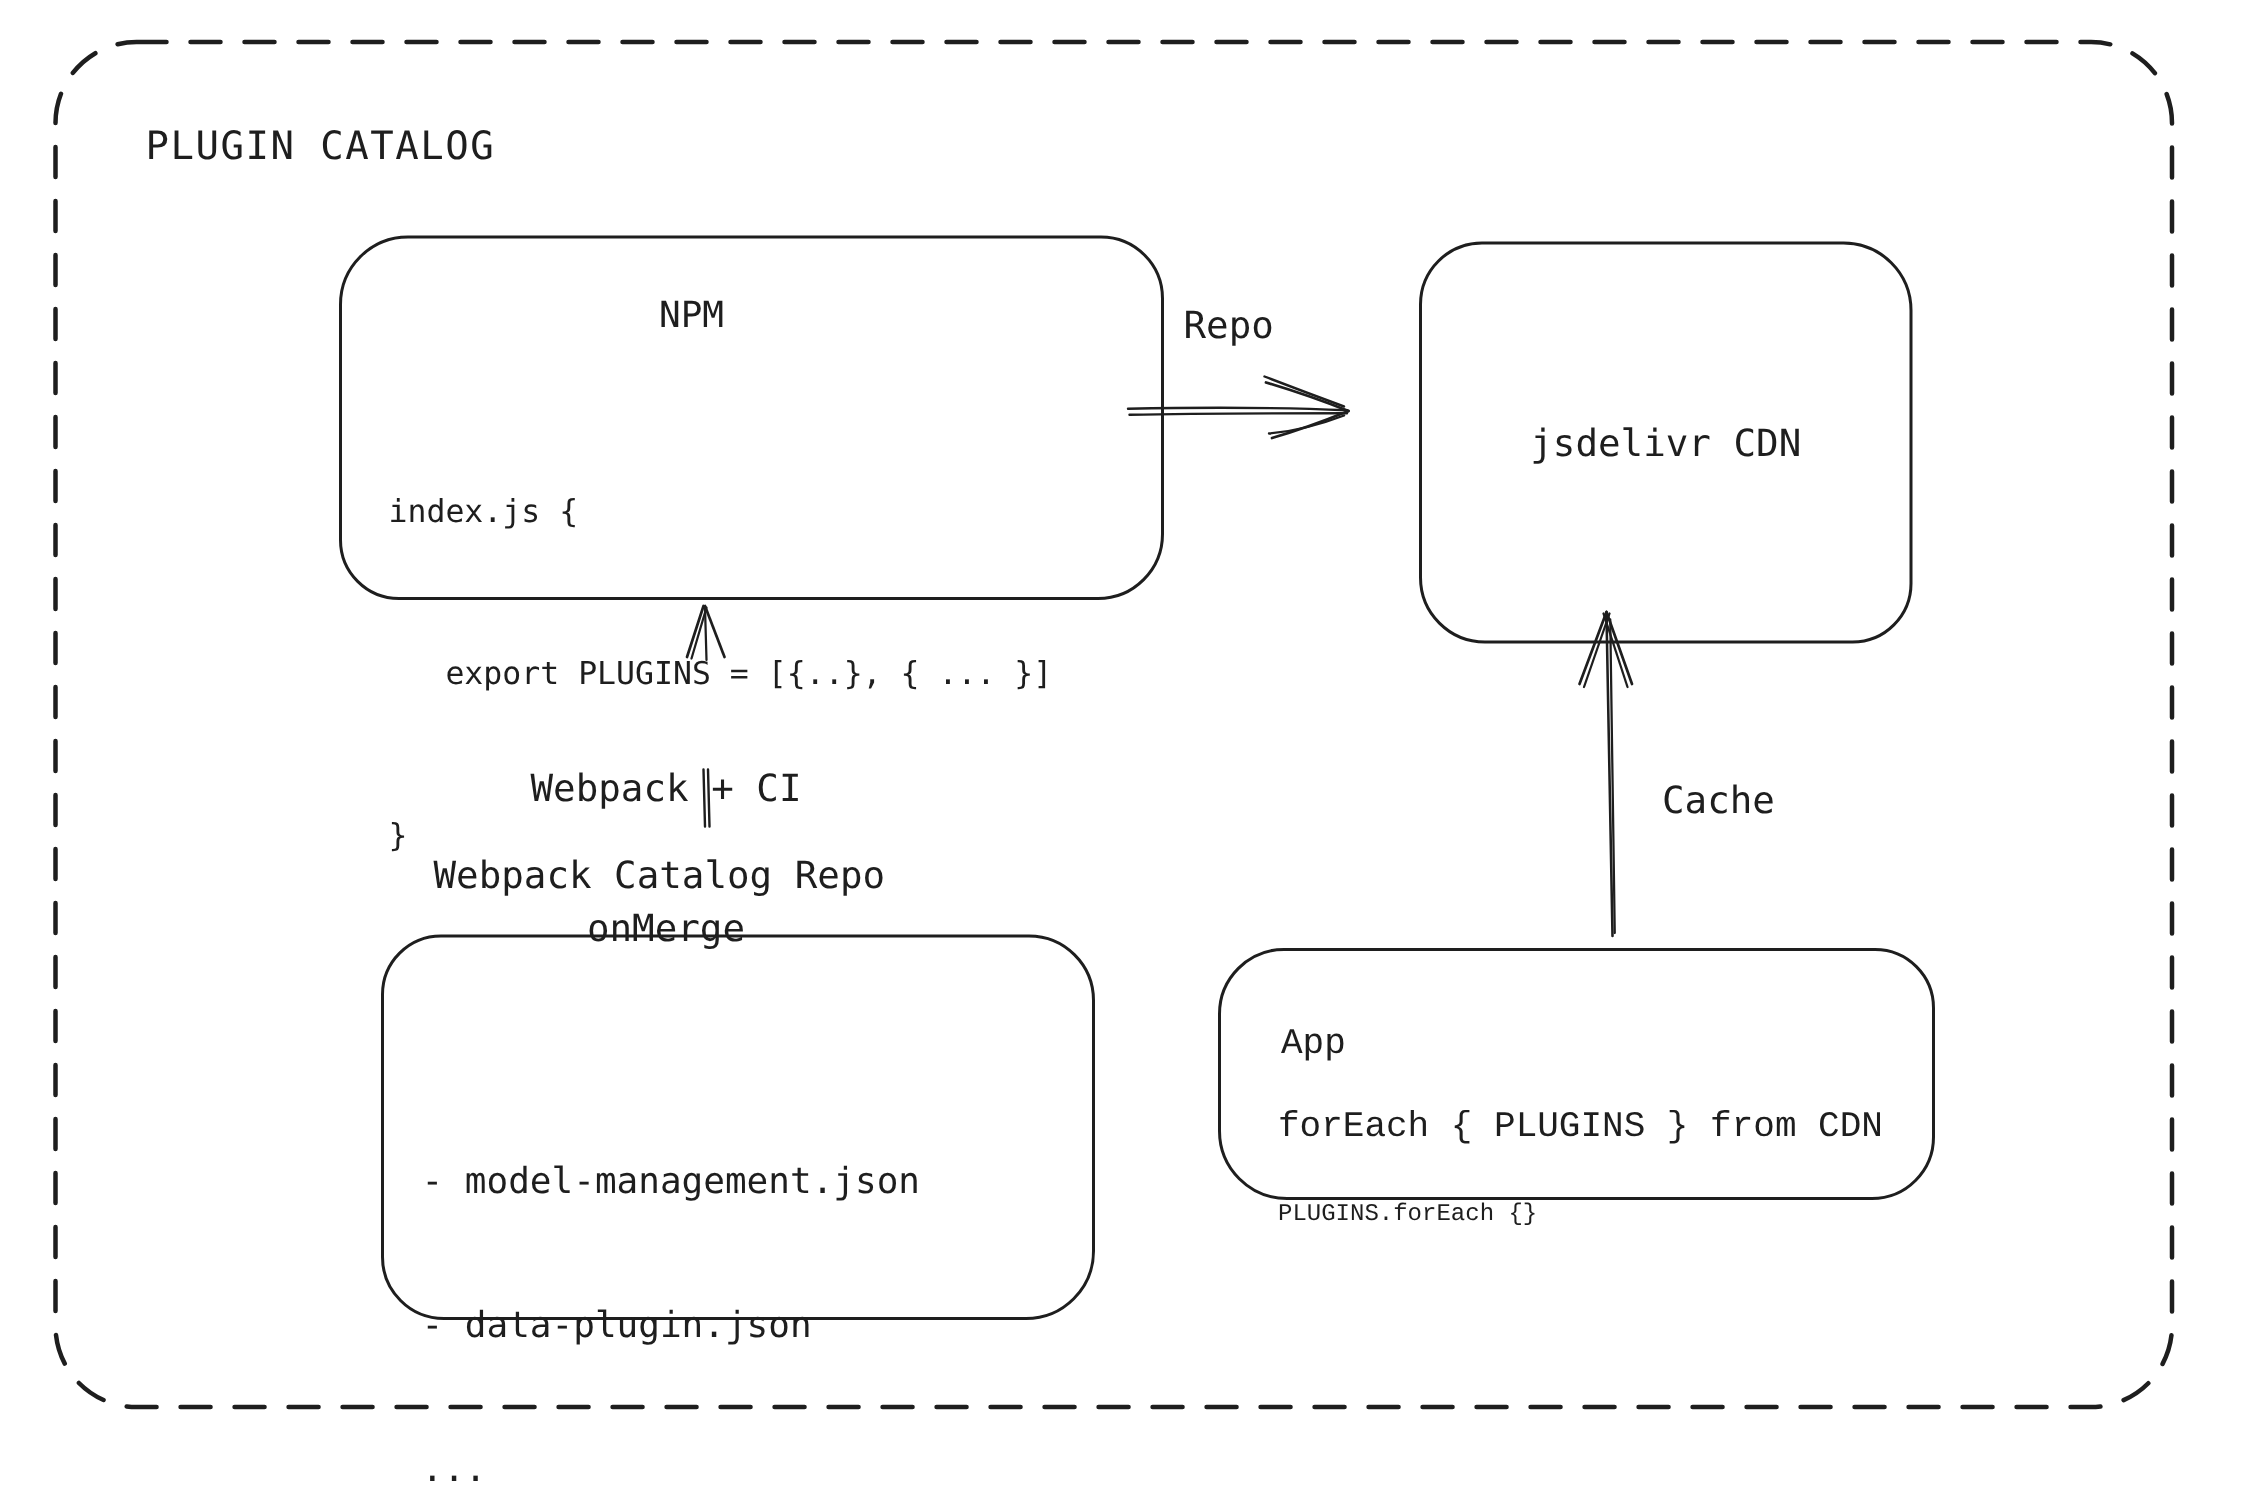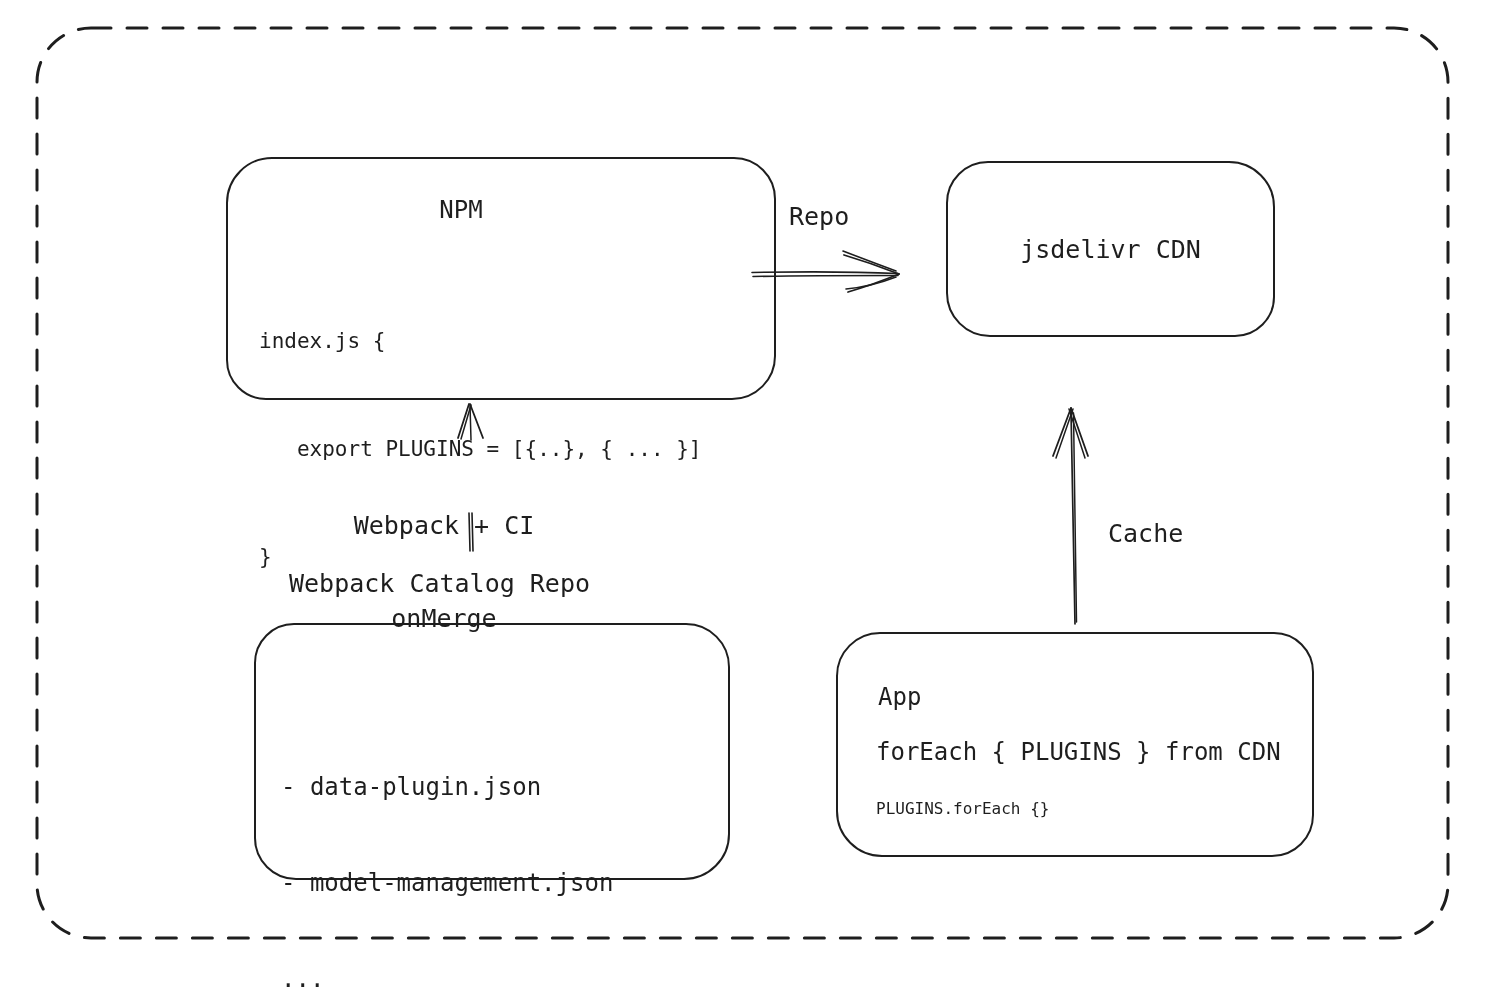--- a/index.html
+++ b/index.html
@@ -16,24 +16,24 @@
   .sketch { stroke: #1e1e1e; fill: none; stroke-linecap: round; stroke-linejoin: round; }
 
   .node {
     position: absolute;
     border: 2px solid #1e1e1e;
     box-sizing: border-box;
     background: transparent;
     margin-left: 36px;
   }
   .node-npm  { left: 190px; top: 157px; width: 550px; height: 243px; border-radius: 46px 42px 44px 40px; }
-  .node-cdn  { left: 910px; top: 161px; width: 329px; height: 176px; border-radius: 42px 46px 40px 44px;
+  .node-cdn  { left: 910px; top: 161px; width: 329px; height: 268px; border-radius: 42px 46px 40px 44px;
                display: flex; align-items: center; justify-content: center; }
   .node-repo { left: 218px; top: 623px; width: 476px; height: 257px; border-radius: 40px 44px 46px 42px; }
-  .node-app  { left: 800px; top: 632px; width: 478px; height: 225px; border-radius: 44px 40px 42px 46px; }
+  .node-app  { left: 776px; top: 632px; width: 478px; height: 168px; border-radius: 44px 40px 42px 46px; font-family: Liberation Mono, monospace; }
 
   .txt { position: absolute; white-space: pre; line-height: 1.25; }
 
   .frame-title   { left: 97px;  top: 82px;  font-size: 26px; letter-spacing: 1px; }
   .npm-title     { left: 233px; top: 36px;  font-size: 24px; transform: translateX(-50%); }
   .npm-code      { left: 31px;  top: 92px;  font-size: 21px; line-height: 36px; }
   .cdn-label     { font-size: 25px; white-space: pre; }
   .cache-label   { left: 789px; top: 201px; font-size: 25px; }
   .build-label   { left: 444px; top: 448px; font-size: 25px; line-height: 31px;
                    transform: translateX(-50%); text-align: center; }
@@ -74,20 +74,21 @@
     <g>
       <path class="sketch" stroke-width="1.7" d="M1071 410 L1075 624"></path>
       <path class="sketch" stroke-width="1.5" d="M1073.5 413 L1076.5 622"></path>
       <path class="sketch" stroke-width="1.8" d="M1071 408 L1053 456"></path>
       <path class="sketch" stroke-width="1.5" d="M1073 409 L1056 458"></path>
       <path class="sketch" stroke-width="1.8" d="M1071 408 L1088 456"></path>
       <path class="sketch" stroke-width="1.5" d="M1069 409 L1085 458"></path>
     </g>
   </svg>
 
+  <div class="txt frame-title">PLUGIN CATALOG</div>
 
   <div class="node node-npm">
     <div class="txt npm-title">NPM</div>
     <div class="txt npm-code">
       <div>index.js {</div>
       <div>   export PLUGINS = [{..}, { ... }]</div>
       <div>}</div>
     </div>
   </div>
 
@@ -98,22 +99,22 @@
   </div>
 
   <div class="txt build-label">
     <div>Webpack + CI</div>
     <div>onMerge</div>
   </div>
 
   <div class="txt repo-label">Webpack Catalog Repo</div>
   <div class="node node-repo">
     <div class="txt repo-files">
+      <div>- model-management.json</div>
       <div>- data-plugin.json</div>
-      <div>- model-management.json</div>
       <div>...</div>
     </div>
   </div>
 
   <div class="txt import-label">Cache</div>
 
   <div class="node node-app">
     <div class="txt app-title">App</div>
     <div class="txt app-line1">forEach { PLUGINS } from CDN</div>
     <div class="txt app-line2">PLUGINS.forEach {}</div>

